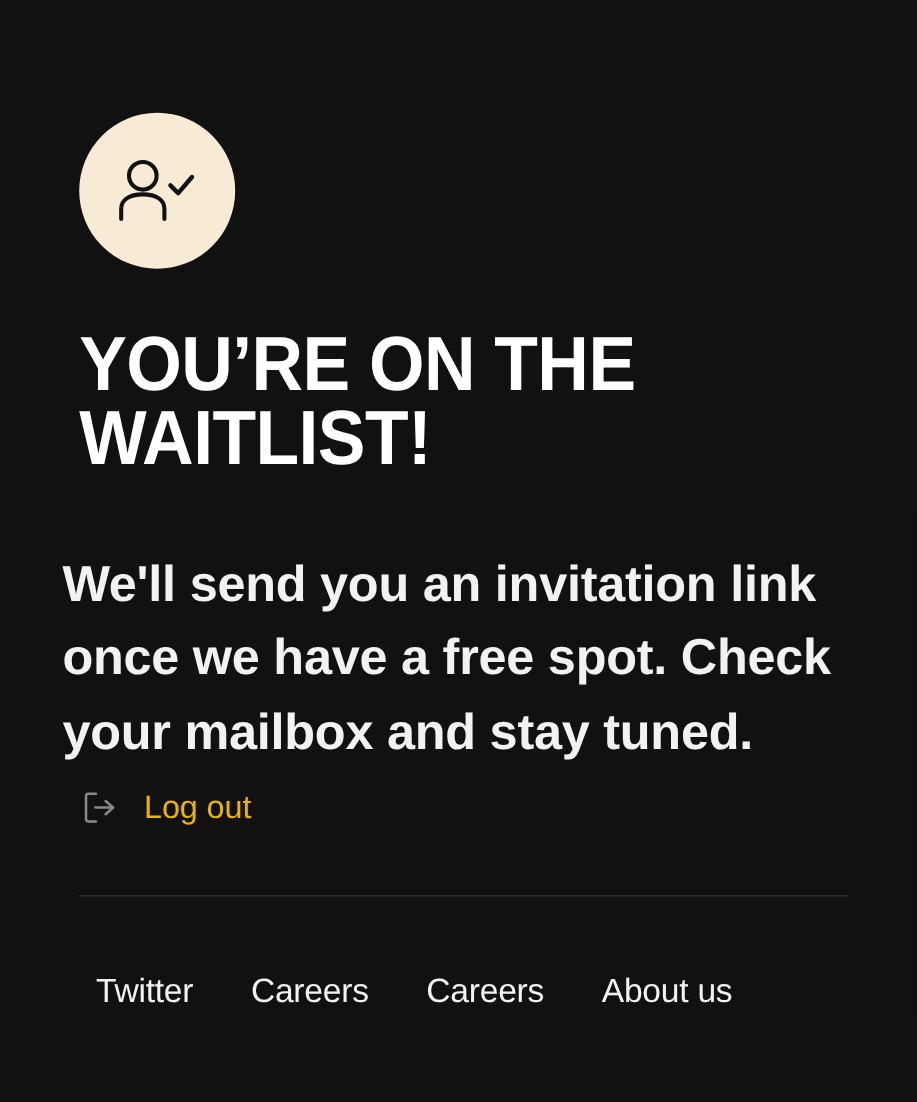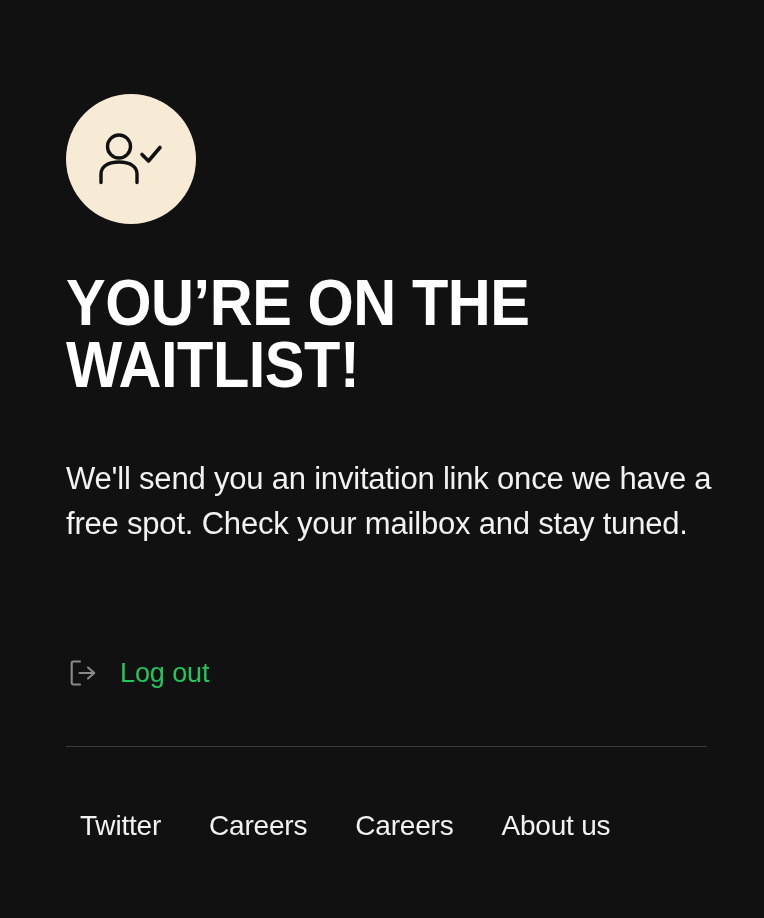--- a/index.html
+++ b/index.html
@@ -58,27 +58,27 @@
     letter-spacing: -0.5px;
     text-transform: uppercase;
     transform: scaleX(0.93);
     transform-origin: left top;
     white-space: pre-line;
   }
 
   
   .body-copy {
     position: absolute;
-    left: 66px;
+    left: 52px;
     top: 456px;
     width: 648px;
     color: #F2F2F2;
-    font-size: 31px;
+    font-size: 42px;
     line-height: 1.46;
-    font-weight: 400;
+    font-weight: 700;
     letter-spacing: -0.2px;
   }
 
   
   .logout-row {
     position: absolute;
     left: 66px;
     top: 656px;
     display: flex;
     align-items: center;
@@ -87,21 +87,21 @@
   }
   .logout-icon {
     width: 34px;
     height: 34px;
     display: flex;
     align-items: center;
     justify-content: center;
   }
   .logout-icon svg { display: block; }
   .logout-label {
-    color: #22c55e;
+    color: #eab308;
     font-size: 27px;
     font-weight: 400;
     letter-spacing: -0.1px;
   }
 
   
   .divider {
     position: absolute;
     left: 66px;
     top: 746px;

